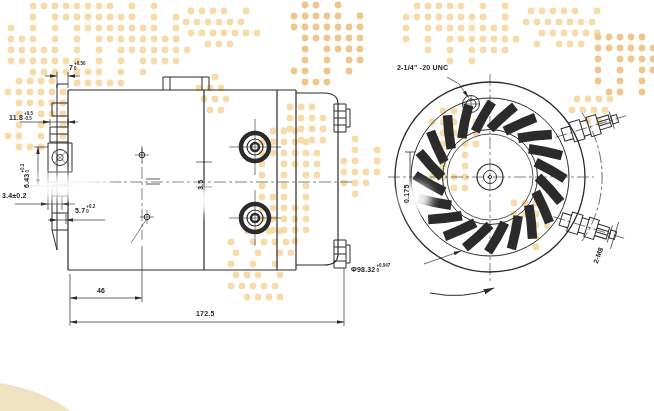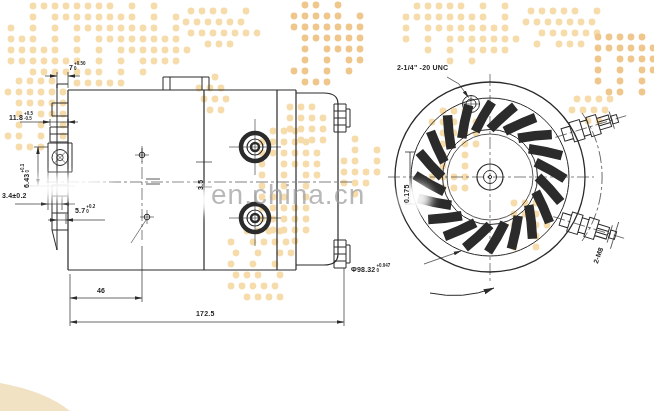--- a/index.html
+++ b/index.html
@@ -577,21 +577,20 @@
       </g>
     </g>
 
     <g filter="url(#blurf)" fill="#ffffff" opacity="0.93" stroke="none">
       <ellipse cx="66" cy="187" rx="46" ry="12"></ellipse>
       <ellipse cx="193" cy="200" rx="44" ry="13"></ellipse>
       <ellipse cx="415" cy="198" rx="17" ry="15"></ellipse>
     </g>
   </svg>
 
-  <div class="wm">en.china.cn</div>
 
 <div class="dim" style="left: 69px; top: 63px;">
       <span class="v">7</span>
       <span class="tol">
         <i>+0.50</i>
         <i>0</i>
       </span>
     </div>
     <div class="dim" style="left: 9px; top: 113px;">
       <span class="v">11.8</span>

